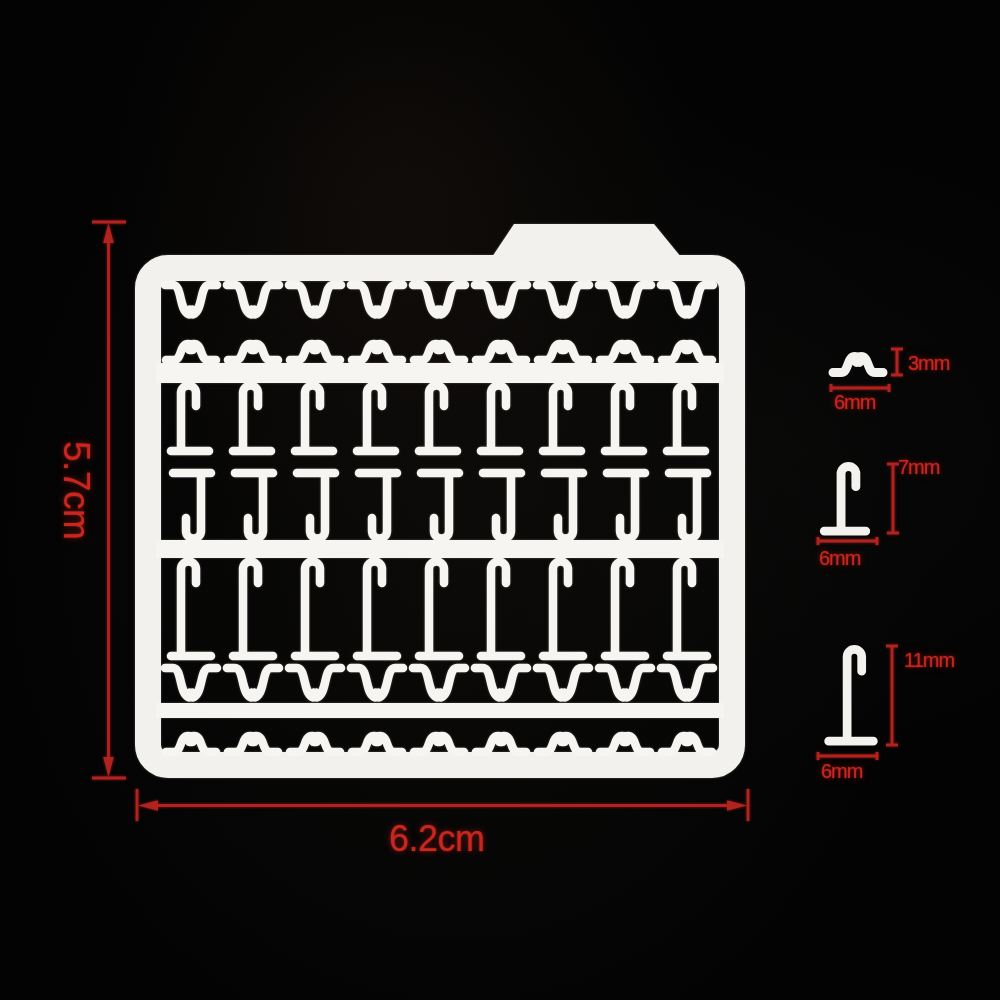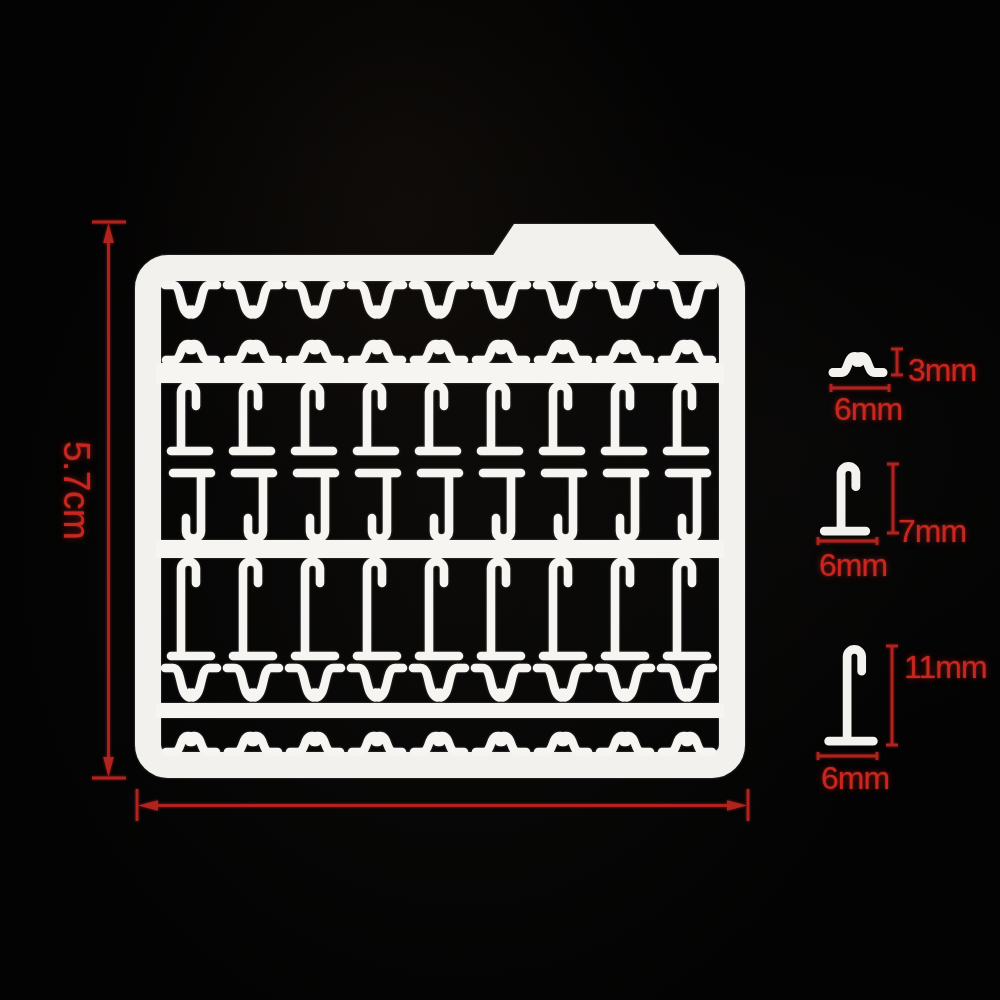--- a/index.html
+++ b/index.html
@@ -21,21 +21,21 @@
   .sprue-svg{filter:drop-shadow(0 0 1px rgba(255,255,255,.28));}
   .overlay{filter:drop-shadow(0 0 1.5px rgba(190,32,28,.75));}
   .overlay line{stroke:#b1231e;stroke-width:2.8;}
   .overlay polygon{fill:#b1231e;stroke:none;}
   .lbl{
     position:absolute;color:#c7271f;letter-spacing:-.5px;
     text-shadow:0 0 7px rgba(190,35,30,.55), 0 0 2px rgba(190,35,30,.85);
     white-space:nowrap;
   }
   .cm{font-size:36px;}
-  .mm{font-size:32px;letter-spacing:-1px;}
+  .mm{font-size:20px;letter-spacing:-1px;}
   .vertical{writing-mode:vertical-rl;font-size:37px;}
 </style>
 </head>
 <body>
 
 <div class="stage">
 
   <svg class="sprue-svg" viewBox="0 -33 610 556" style="left:135px;top:222px;width:610px;height:556px;">
     <defs>
       <path id="clipB" class="clip" d="M6 25 L14 25 C22 25 19.5 9 28 9 C31.5 9 32 13.5 29.5 15 M56 25 L48 25 C40 25 42.5 9 34 9 C30.5 9 30 13.5 32.5 15"></path>
@@ -160,23 +160,24 @@
       <line x1="886" y1="646" x2="898" y2="646"></line>
       <line x1="892" y1="646" x2="892" y2="745"></line>
       <line x1="886" y1="745" x2="898" y2="745"></line>
       <line x1="818" y1="752" x2="818" y2="760"></line>
       <line x1="818" y1="756" x2="877" y2="756"></line>
       <line x1="877" y1="752" x2="877" y2="760"></line>
     </g>
   </svg>
 
   <div class="lbl vertical" style="left:55px;top:441px;">5.7cm</div>
+  <div class="lbl cm" style="left:389px;top:818px;">6.2cm</div>
 
   <div class="lbl mm" style="left:908px;top:352px;">3mm</div>
   <div class="lbl mm" style="left:834px;top:391px;">6mm</div>
 
-  <div class="lbl mm" style="left:898px;top:513px;">7mm</div>
+  <div class="lbl mm" style="left:898px;top:456px;">7mm</div>
   <div class="lbl mm" style="left:819px;top:547px;">6mm</div>
 
   <div class="lbl mm" style="left:904px;top:649px;">11mm</div>
   <div class="lbl mm" style="left:821px;top:760px;">6mm</div>
 
 </div>
 
 </body></html>

